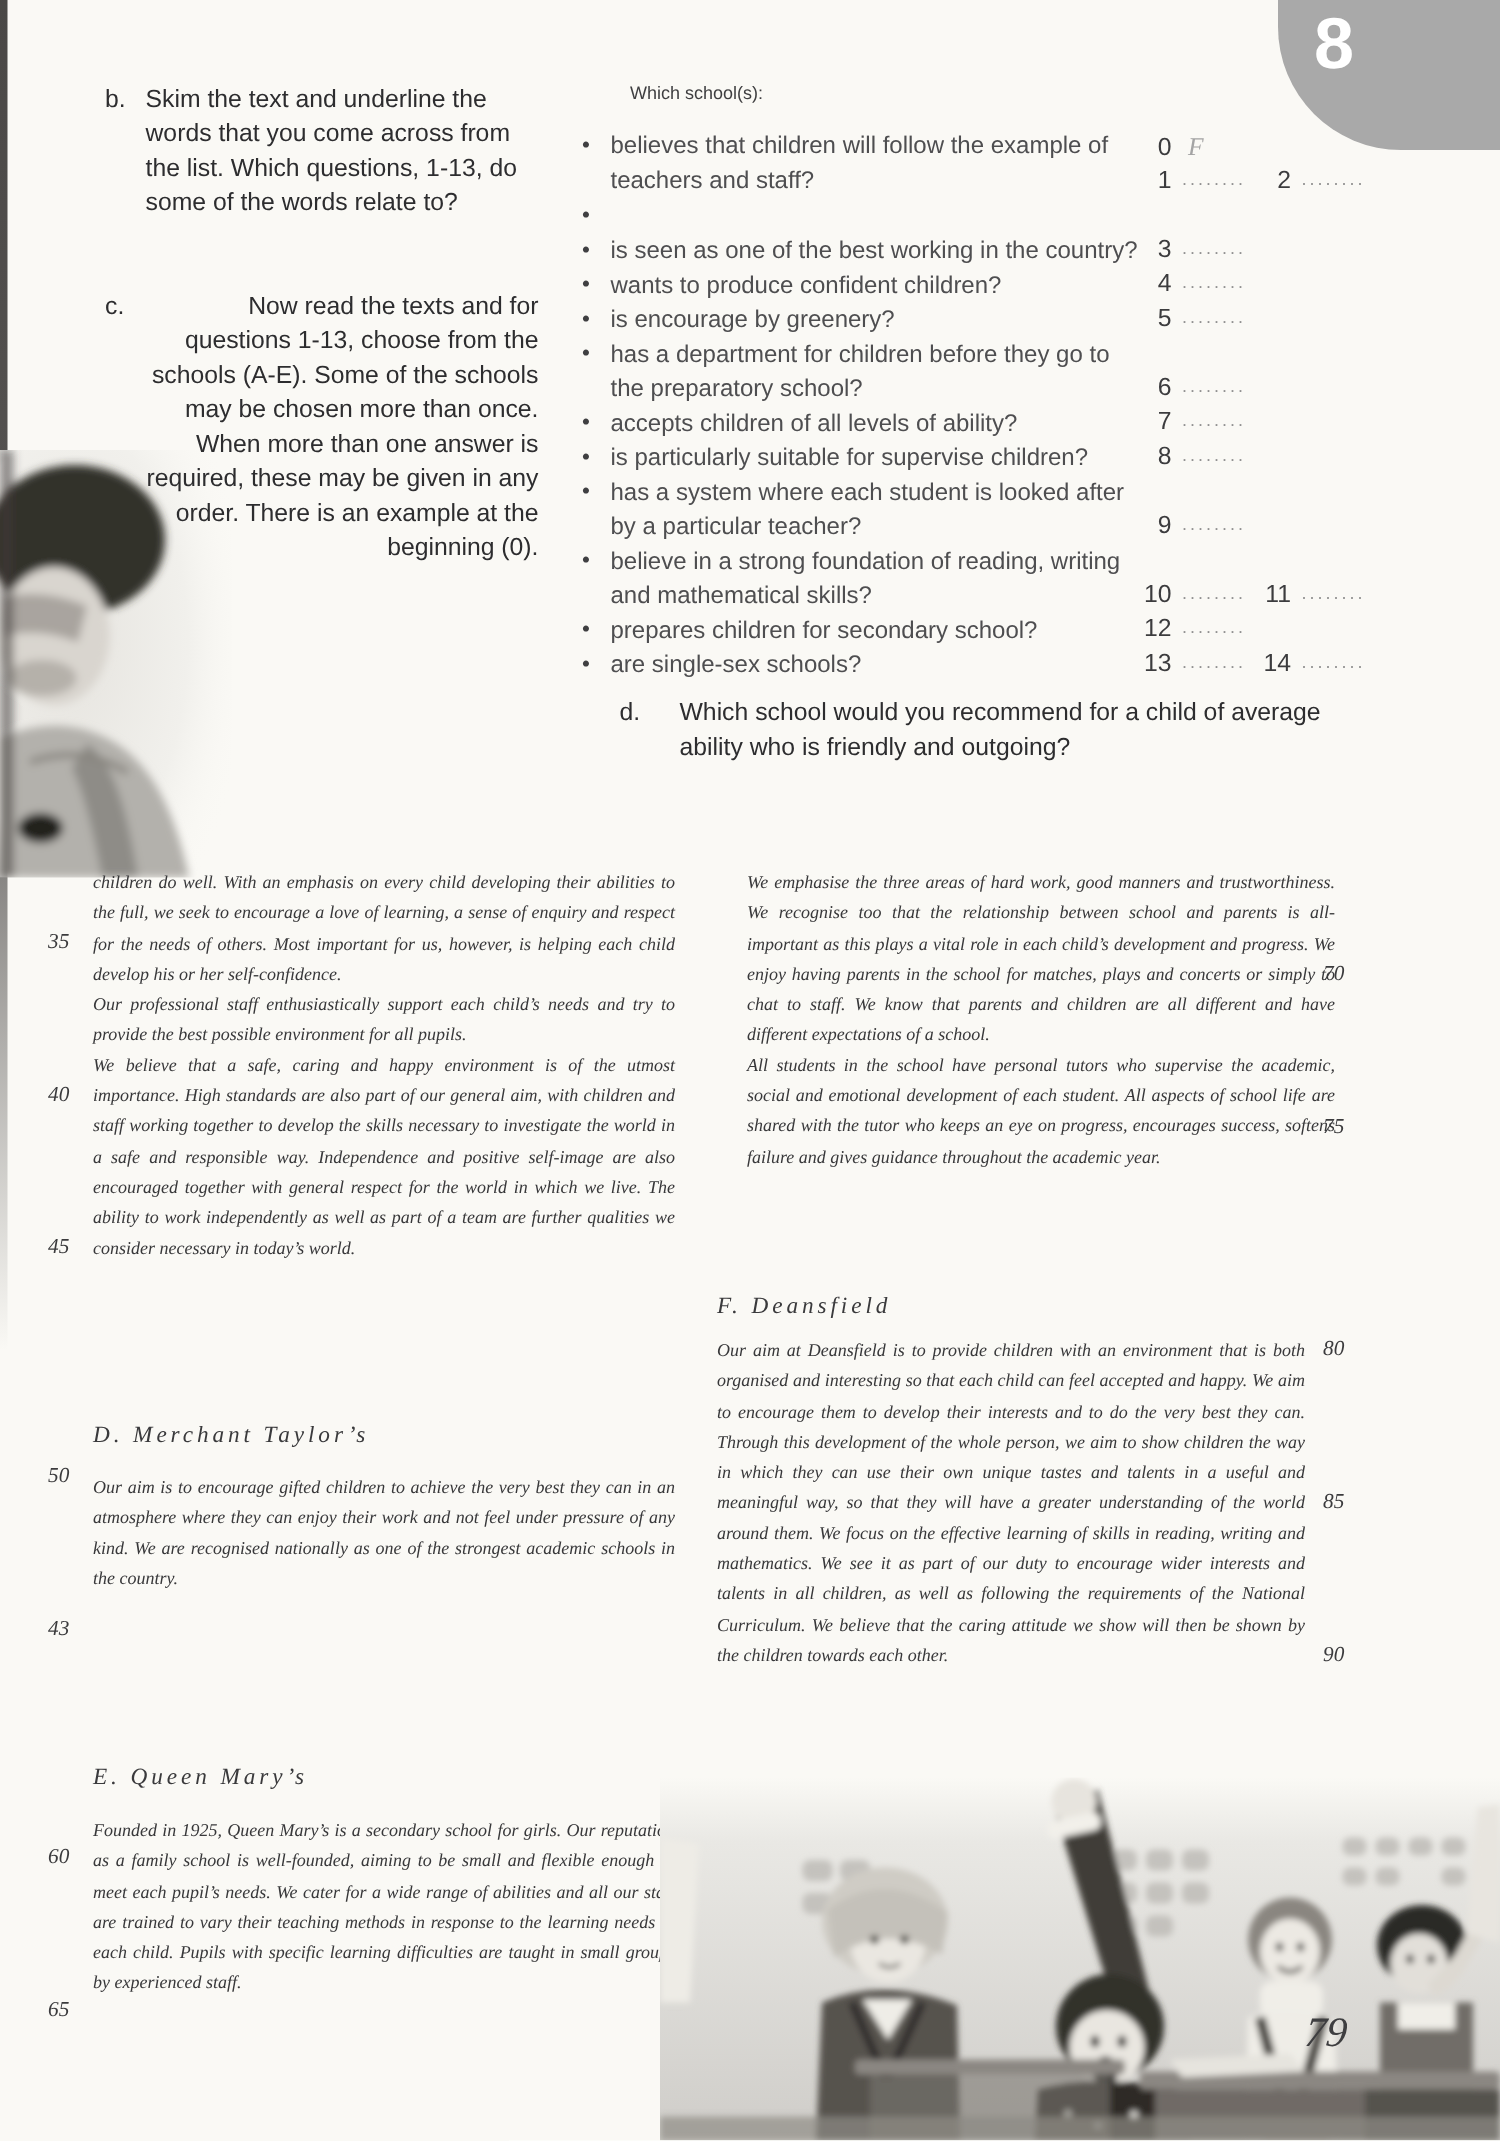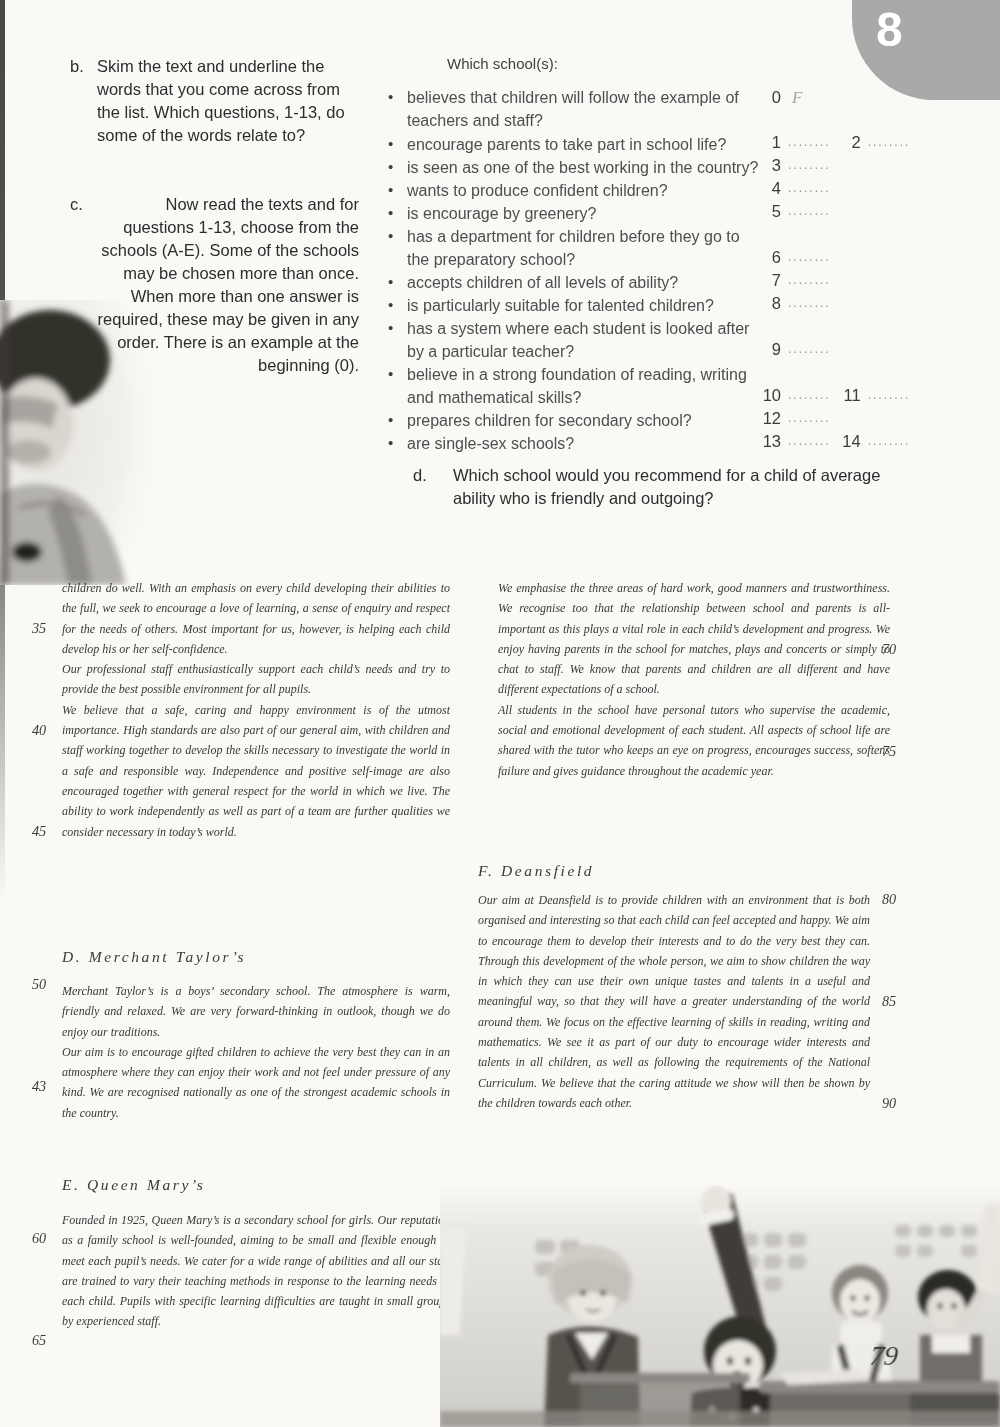--- a/index.html
+++ b/index.html
@@ -33,21 +33,21 @@
   .instr { position:absolute; font-size:16.5px; line-height:23px; color:#2d2d2f; }
   .instr .lbl { position:absolute; left:0; top:0; }
   .instr .txt { display:block; }
   .instr-b { left:70px; top:55px; width:290px; }
   .instr-b .txt { margin-left:27px; width:252px; }
   .instr-c { left:70px; top:193px; width:300px; }
   .instr-c .txt { margin-left:27px; width:262px;text-align:right; }
   .instr-d { left:413px; top:464px; width:490px; }
   .instr-d .txt { margin-left:40px; width:452px; }
 
-  .q-heading { position:absolute; left:420px; top:55px; font-size:15px; color:#3f3f41;margin-left:27px; }
+  .q-heading { position:absolute; left:420px; top:55px; font-size:12px; color:#3f3f41; }
 
   
   .q-list { position:absolute; left:385px; top:86px; width:600px; }
   .q-row { position:absolute; left:0; width:600px; font-size:16px; line-height:23px; color:#4e4e50; }
   .q-row .bullet { position:absolute; left:3px; top:-1px; color:#3f3f41; font-size:15px; }
   .q-row .q-text { display:block; margin-left:22px; width:356px; }
   .q-row .answer { position:absolute; left:372px; bottom:0; width:225px; white-space:nowrap; }
   .q-row.ans-top .answer { bottom:auto; top:0; }
   .a-num { display:inline-block; min-width:24px; text-align:right; color:#3c3c3e; margin-right:7px; font-size:16.5px; }
   .a-dots { display:inline-block; color:#919191; font-size:12px; letter-spacing:2px; margin-right:6px; transform:translateY(-2px); }
@@ -146,21 +146,20 @@
   <div class="q-list">
 
     <div class="q-row ans-top" style="top:0;">
       <span class="bullet">•</span>
       <span class="q-text">believes that children will follow the example of teachers and staff?</span>
       <span class="answer"><span class="a-num">0</span><span class="a-val">F</span></span>
     </div>
 
     <div class="q-row" style="top:47px;">
       <span class="bullet">•</span>
-      <span class="q-text">encourage parents to take part in school life?</span>
       <span class="answer"><span class="a-num">1</span><span class="a-dots">........</span><span class="a-num">2</span><span class="a-dots">........</span></span>
     </div>
 
     <div class="q-row" style="top:70px;">
       <span class="bullet">•</span>
       <span class="q-text">is seen as one of the best working in the country?</span>
       <span class="answer"><span class="a-num">3</span><span class="a-dots">........</span></span>
     </div>
 
     <div class="q-row" style="top:93px;">
@@ -182,21 +181,21 @@
     </div>
 
     <div class="q-row" style="top:185px;">
       <span class="bullet">•</span>
       <span class="q-text">accepts children of all levels of ability?</span>
       <span class="answer"><span class="a-num">7</span><span class="a-dots">........</span></span>
     </div>
 
     <div class="q-row" style="top:208px;">
       <span class="bullet">•</span>
-      <span class="q-text">is particularly suitable for talented children?</span>
+      <span class="q-text">is particularly suitable for supervise children?</span>
       <span class="answer"><span class="a-num">8</span><span class="a-dots">........</span></span>
     </div>
 
     <div class="q-row" style="top:231px;">
       <span class="bullet">•</span>
       <span class="q-text">has a system where each student is looked after by a particular teacher?</span>
       <span class="answer"><span class="a-num">9</span><span class="a-dots">........</span></span>
     </div>
 
     <div class="q-row" style="top:277px;">
@@ -225,21 +224,20 @@
   </div>
 
   <div class="col col-left">
     <div class="passage" style="top:0;">
       <p>children do well. With an emphasis on every child developing their abilities to the full, we seek to encourage a love of learning, a sense of enquiry and respect for the needs of others. Most important for us, however, is helping each child develop his or her self-confidence.</p>
       <p>Our professional staff enthusiastically support each child’s needs and try to provide the best possible environment for all pupils.</p>
       <p>We believe that a safe, caring and happy environment is of the utmost importance. High standards are also part of our general aim, with children and staff working together to develop the skills necessary to investigate the world in a safe and responsible way. Independence and positive self-image are also encouraged together with general respect for the world in which we live. The ability to work independently as well as part of a team are further qualities we consider necessary in today’s world.</p>
     </div>
     <div class="sec-head" style="top:370px;">D. Merchant Taylor’s</div>
     <div class="passage" style="top:403px;">
-      <p>Merchant Taylor’s is a boys’ secondary school. The atmosphere is warm, friendly and relaxed. We are very forward-thinking in outlook, though we do enjoy our traditions.</p>
       <p>Our aim is to encourage gifted children to achieve the very best they can in an atmosphere where they can enjoy their work and not feel under pressure of any kind. We are recognised nationally as one of the strongest academic schools in the country.</p>
     </div>
     <div class="sec-head" style="top:598px;">E. Queen Mary’s</div>
     <div class="passage" style="top:632px;">
       <p>Founded in 1925, Queen Mary’s is a secondary school for girls. Our reputation as a family school is well-founded, aiming to be small and flexible enough to meet each pupil’s needs. We cater for a wide range of abilities and all our staff are trained to vary their teaching methods in response to the learning needs of each child. Pupils with specific learning difficulties are taught in small groups by experienced staff.</p>
     </div>
     <span class="lineno" style="top:42px;">35</span>
     <span class="lineno" style="top:144px;">40</span>
     <span class="lineno" style="top:245px;">45</span>
     <span class="lineno" style="top:398px;">50</span>

